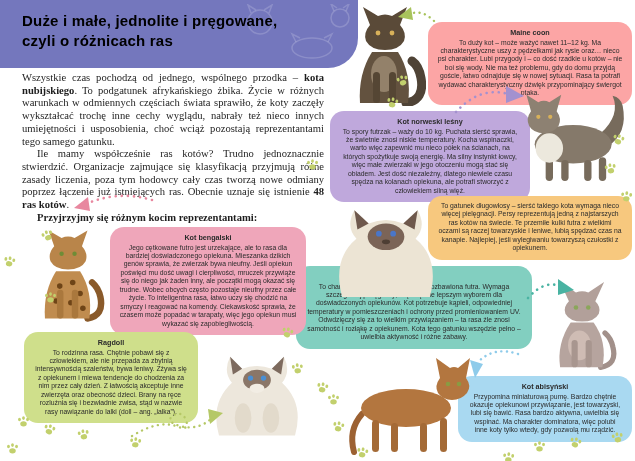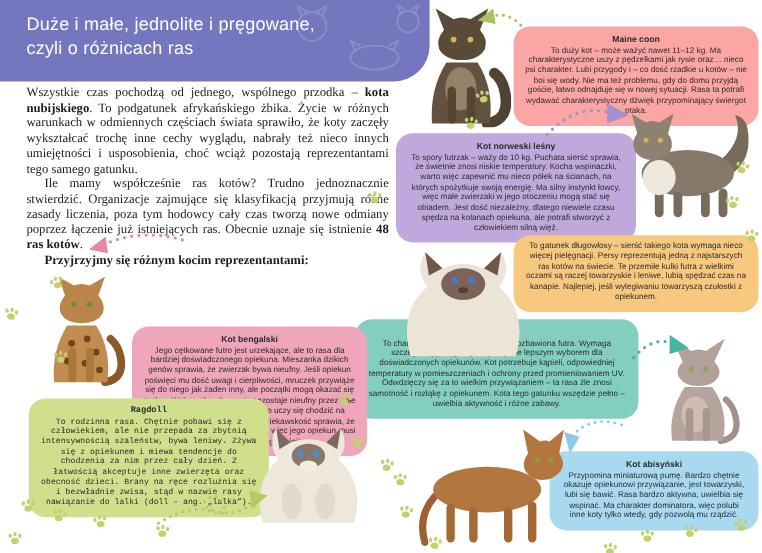--- a/index.html
+++ b/index.html
@@ -1,41 +1,41 @@
 <!DOCTYPE html>
 <html lang="pl"><head>
 <meta charset="utf-8">
 <style>
   html,body{margin:0;padding:0;background:#888;}
   .page{position:relative;width:635px;height:461px;background:#ffffff;overflow:hidden;
         font-family:"Liberation Sans",sans-serif;}
   
   .header{position:absolute;left:0;top:0;width:358px;height:68px;
           border-bottom-right-radius:30px;}
-  .title{position:absolute;left:22px;top:11px;color:#ffffff;font-weight:normal;
+  .title{position:absolute;left:22px;top:11px;color:#000000;font-weight:bold;
          font-size:15px;line-height:1.3;letter-spacing:.2px;}
   .doodle{position:absolute;opacity:.8;}
   
   .intro{position:absolute;left:22px;top:72px;width:302px;
          font-family:"Liberation Serif",serif;font-size:10.6px;line-height:1.2;
          color:#1d1d1d;text-align:justify;}
   .intro p{margin:0;}
   .intro p.indent{text-indent:15px;}
   .intro p.lead-bold{font-weight:bold;}
   
   .breed-box{position:absolute;border-radius:14px;padding:6px 9px 7px;box-sizing:border-box;
              color:#2b2b2b;}
   .breed-name{font-size:7.2px;font-weight:bold;text-align:center;margin-bottom:1.5px;}
   .breed-text{font-size:6.8px;line-height:1.25;text-align:center;}
   .box-maine{left:428px;top:22px;width:204px;}
   .box-norweski{left:330px;top:111px;width:200px;}
   .box-perski{left:428px;top:196px;width:204px;}
   .box-sfinks{left:296px;top:266px;width:236px;}
-  .box-bengalski{left:110px;top:227px;width:196px;margin-top:45px;}
-  .box-ragdoll{left:24px;top:332px;width:200px;font-family:Liberation Mono, monospace;}
+  .box-bengalski{left:110px;top:227px;width:196px;}
+  .box-ragdoll{left:24px;top:332px;width:174px;}
   .box-abisynski{left:458px;top:376px;width:174px;}
   
   .cat{position:absolute;}
   .cat svg{width:100%;height:100%;display:block;}
   .cat-maine{left:346px;top:6px;width:80px;height:100px;}
   .cat-norweski{left:520px;top:86px;width:110px;height:102px;}
   .cat-perski{left:326px;top:198px;width:120px;height:102px;}
   .cat-sfinks{left:536px;top:282px;width:94px;height:88px;}
   .cat-bengal{left:32px;top:228px;width:74px;height:94px;}
   .cat-ragdoll{left:206px;top:336px;width:102px;height:112px;}

